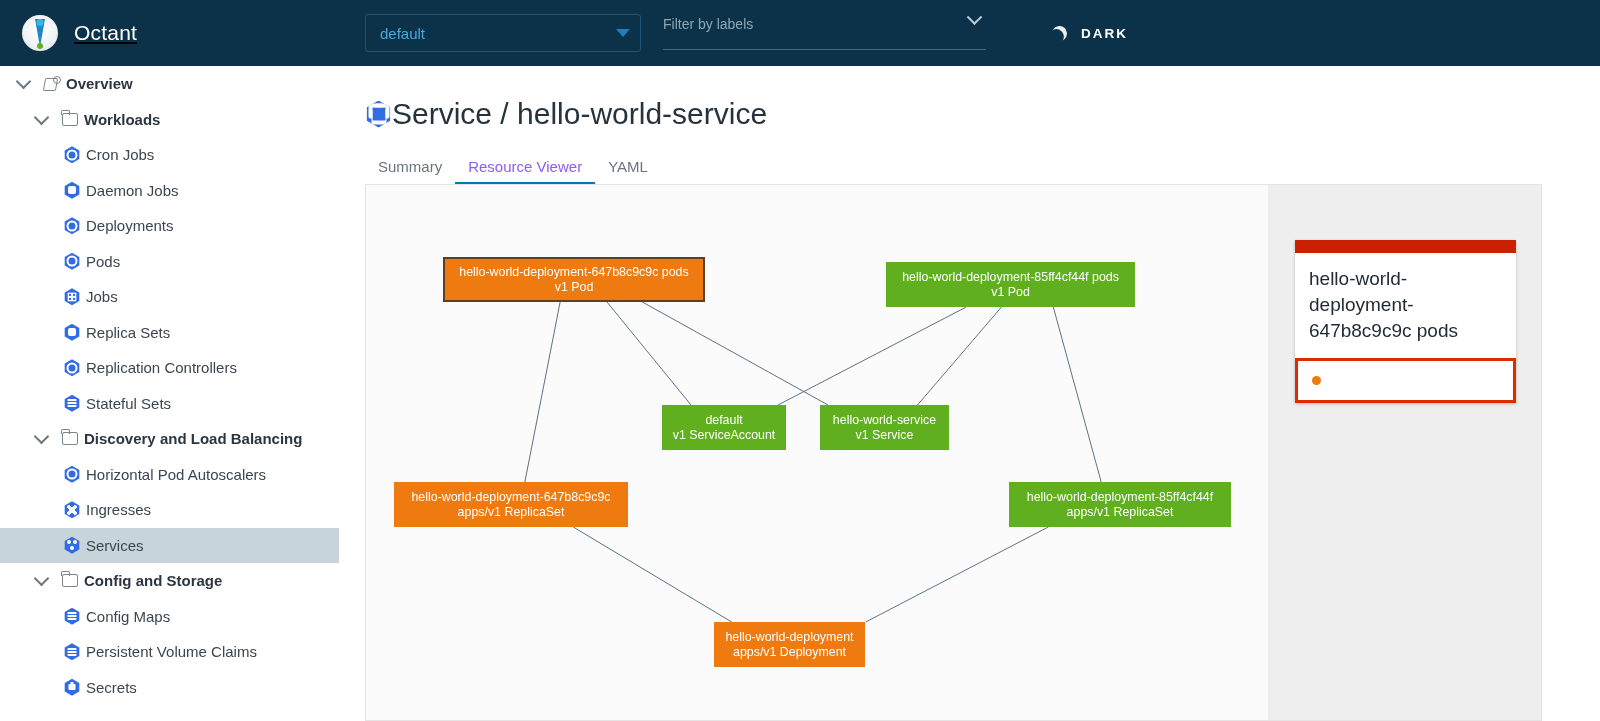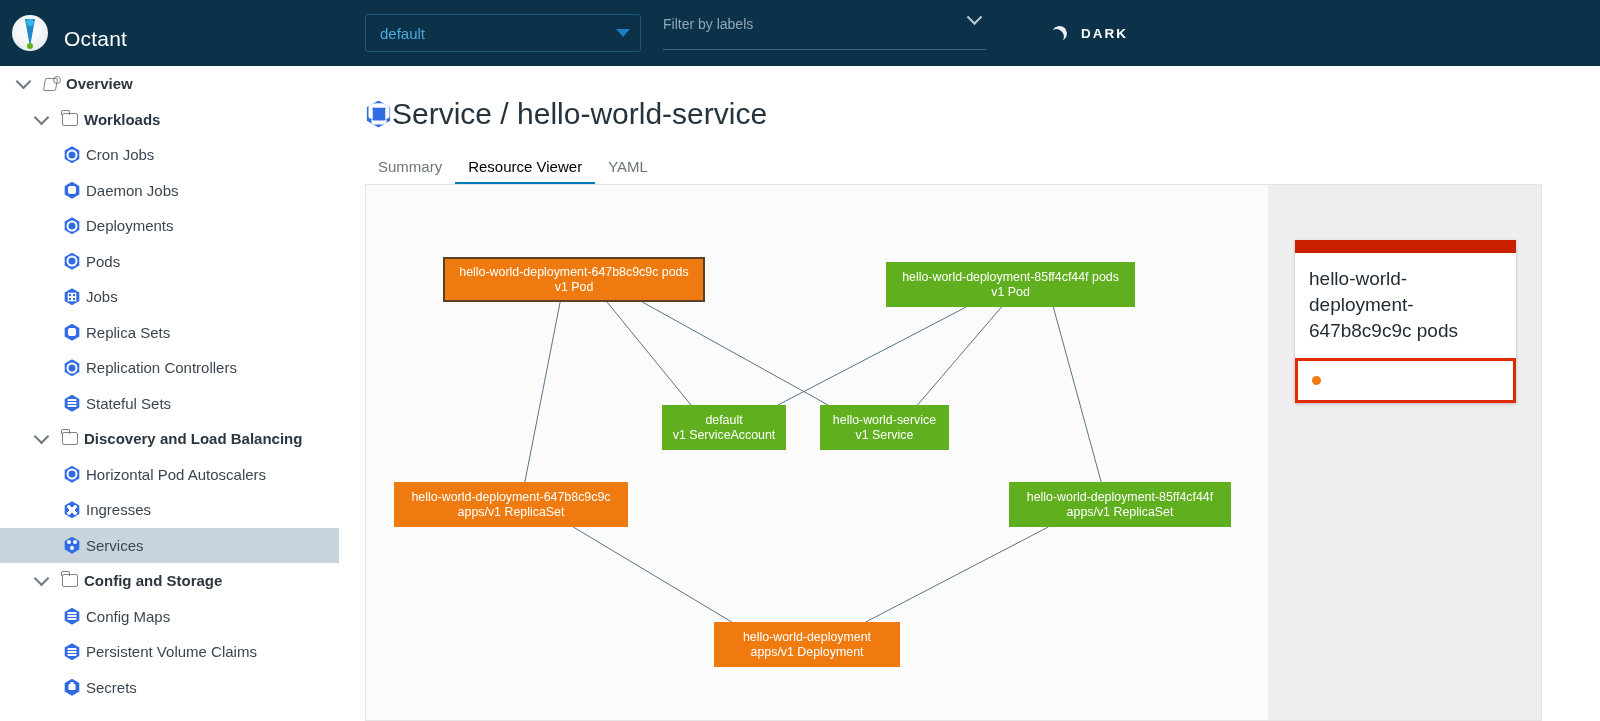--- a/index.html
+++ b/index.html
@@ -9,21 +9,21 @@
     background: #ffffff; overflow: hidden;
   }
   #app { position: relative; width: 1600px; height: 721px; }
 
   
   .header {
     position: absolute; top: 0; left: 0; width: 1600px; height: 66px;
     background: #0b3249;
     display: flex; align-items: center;
   }
-  .brand { display: flex; align-items: flex-end; width: 345px; padding-left: 12px; }
+  .brand { display: flex; align-items: center; width: 345px; padding-left: 22px; text-decoration: underline; }
   .brand-logo {
     width: 36px; height: 36px; border-radius: 50%;
     background: radial-gradient(circle at 50% 42%, #ffffff 0%, #f1f4f6 55%, #d8dfe4 100%);
     position: relative; flex: 0 0 auto; overflow: hidden;
   }
   .brand-logo .spire {
     position: absolute; left: 50%; top: 4px; transform: translateX(-50%);
     width: 0; height: 0;
     border-left: 5px solid transparent; border-right: 5px solid transparent;
     border-top: 28px solid #1e88c7;
@@ -185,21 +185,21 @@
 
   .tabs {
     display: flex; align-items: flex-end; gap: 0;
     margin: 22px 0 0 26px; border-bottom: 1px solid #d9dee2;
     width: 1177px; height: 32px;
   }
   .tab {
     font-size: 15px; color: #6b757d; padding: 0 13px 9px 13px;
     cursor: pointer; position: relative;
   }
-  .tab.active { color: #000000; }
+  .tab.active { color: #8b5cf6; }
   .tab.active::after {
     content: ""; position: absolute; left: 0; right: 0; bottom: -1px;
     height: 3px; background: #0079b8;
   }
 
   .content-area {
     position: absolute; left: 26px; top: 118px;
     width: 1177px; height: 537px; display: flex;
   }
   .graph-panel {
@@ -459,21 +459,21 @@
               <div class="ln2">v1 Service</div>
             </div>
             <div class="node orange" style="left: 28px; top: 297px; width: 234px; height: 45px;">
               <div>hello-world-deployment-647b8c9c9c</div>
               <div class="ln2">apps/v1 ReplicaSet</div>
             </div>
             <div class="node green" style="left: 643px; top: 297px; width: 222px; height: 45px;">
               <div>hello-world-deployment-85ff4cf44f</div>
               <div class="ln2">apps/v1 ReplicaSet</div>
             </div>
-            <div class="node orange" style="left: 348px; top: 437px; width: 186px; height: 45px;">
+            <div class="node orange" style="left: 348px; top: 437px; width: 151px; height: 45px;">
               <div>hello-world-deployment</div>
               <div class="ln2">apps/v1 Deployment</div>
             </div>
           </div>
       </div>
 
       <div class="detail-panel">
         <div class="detail-card">
           <div class="card-accent"></div>
           <div class="card-title">hello-world-deployment-647b8c9c9c pods</div>

